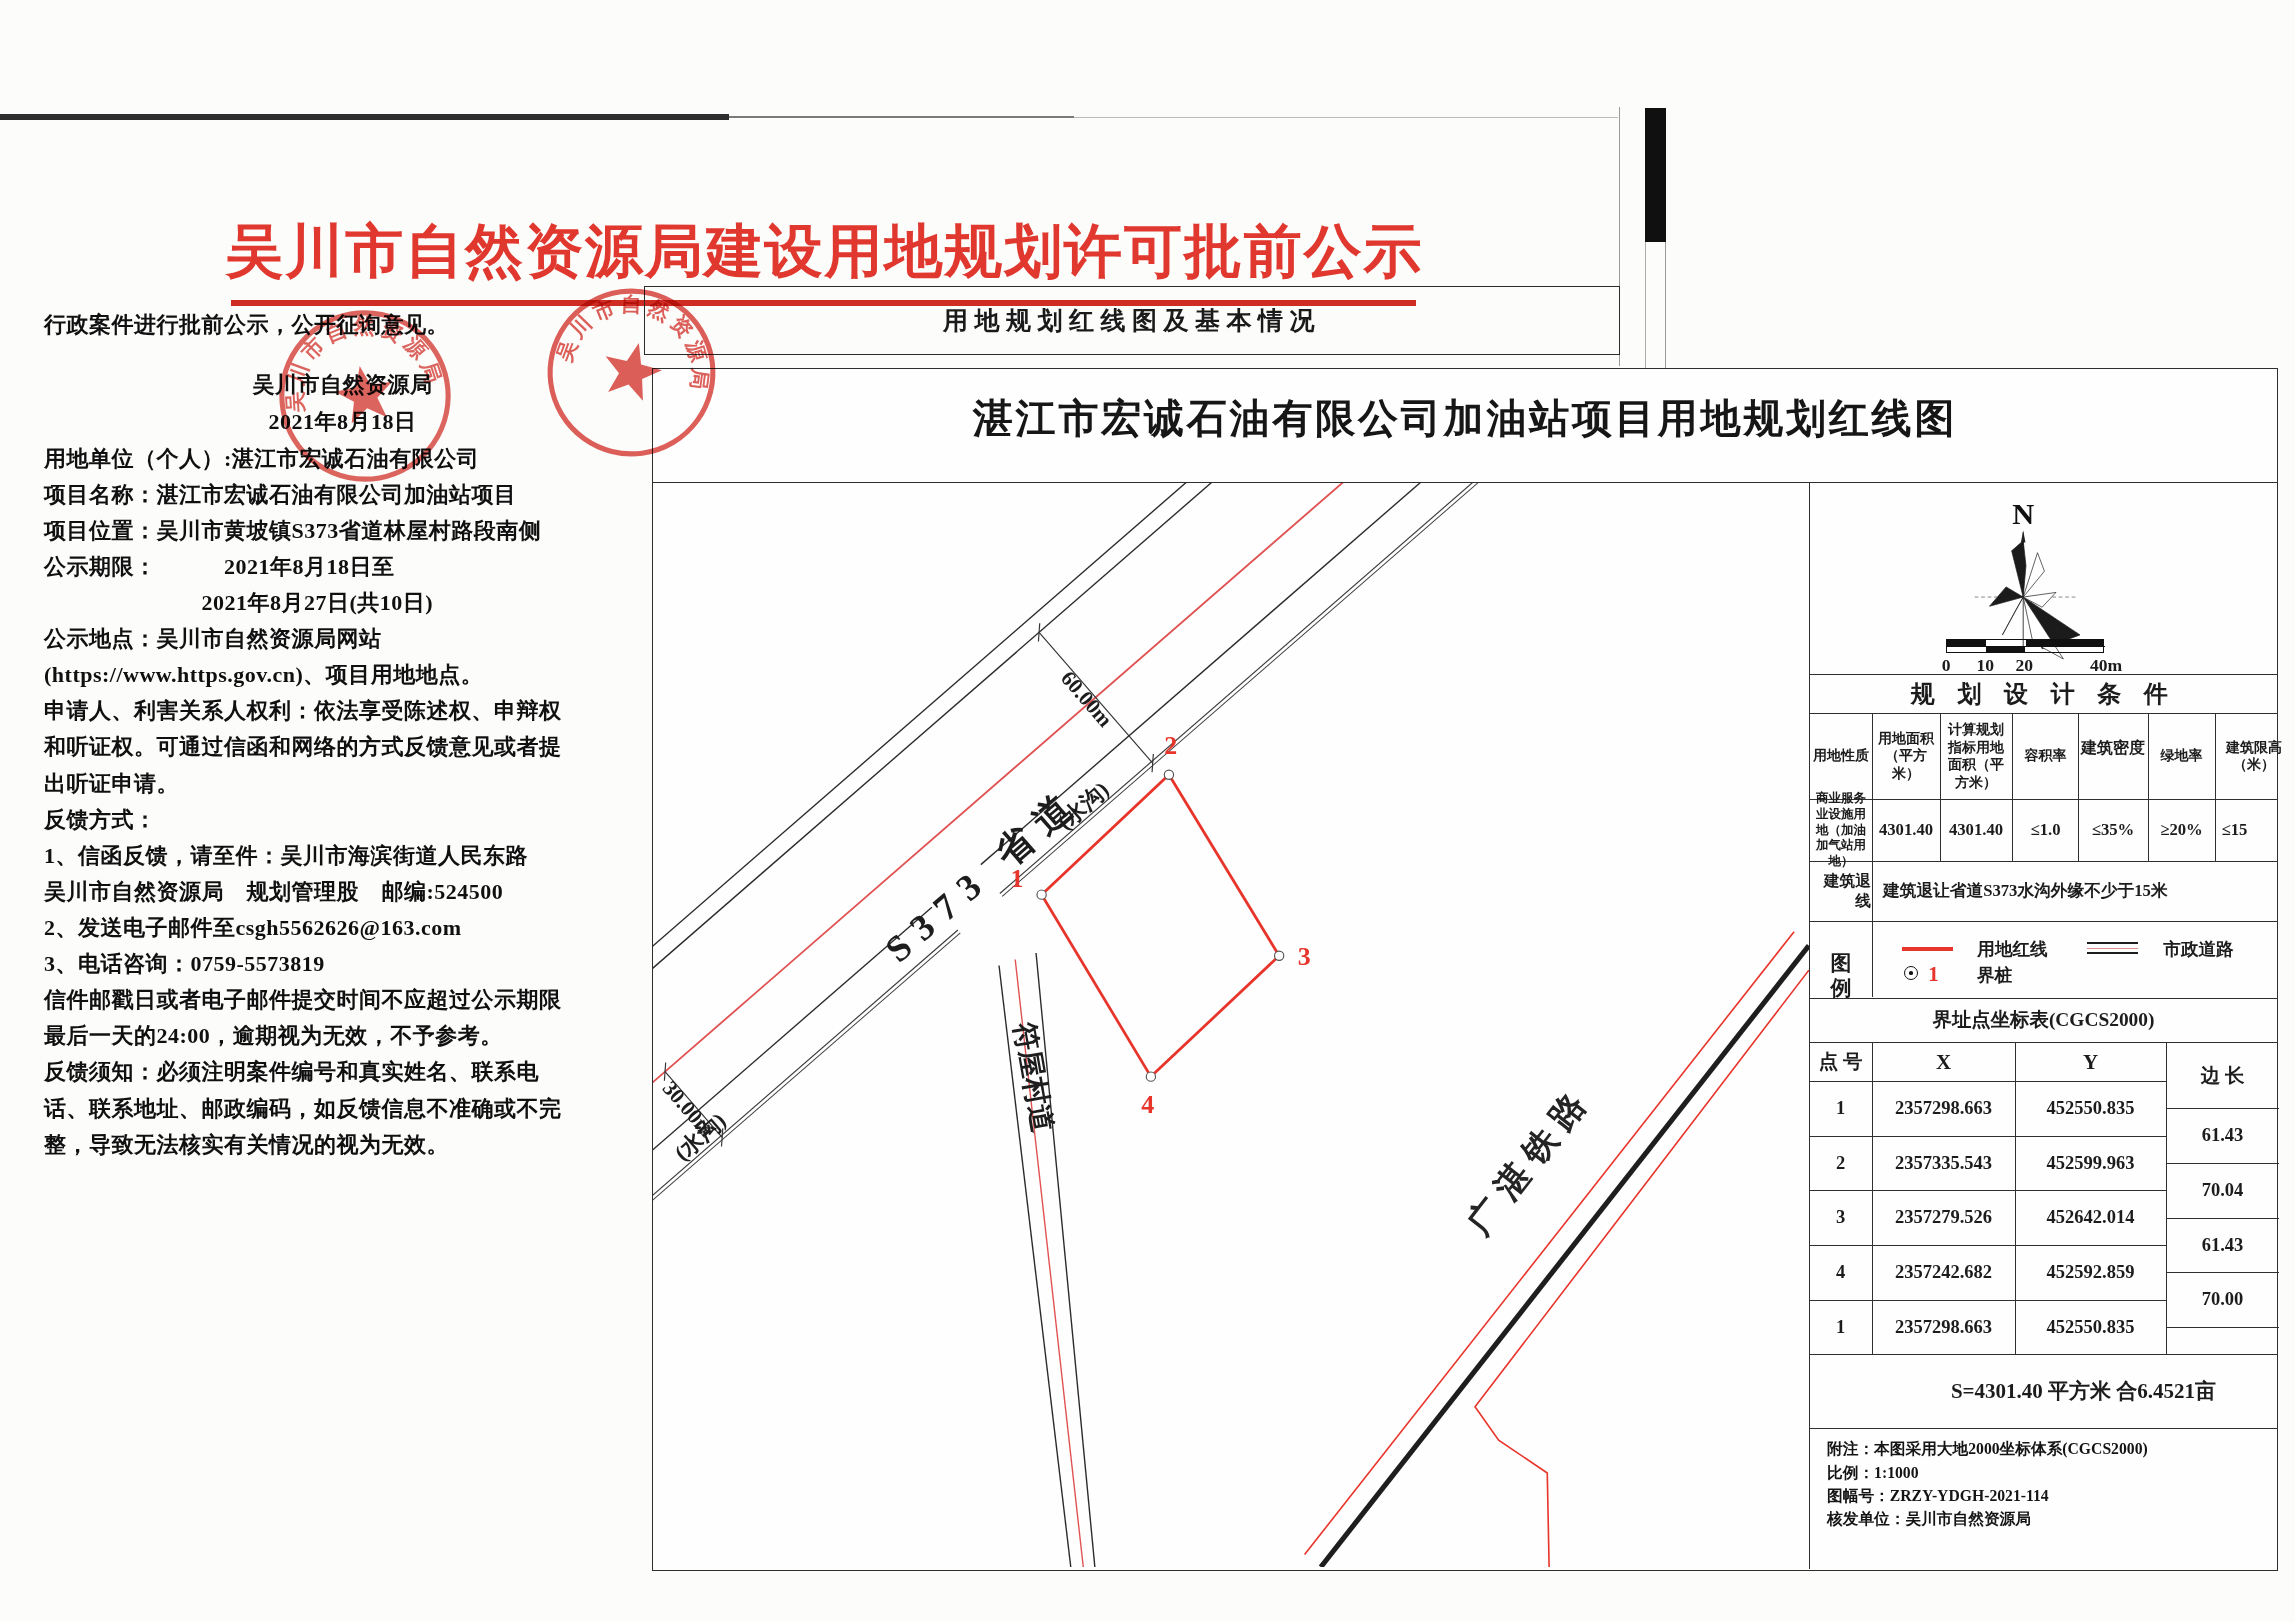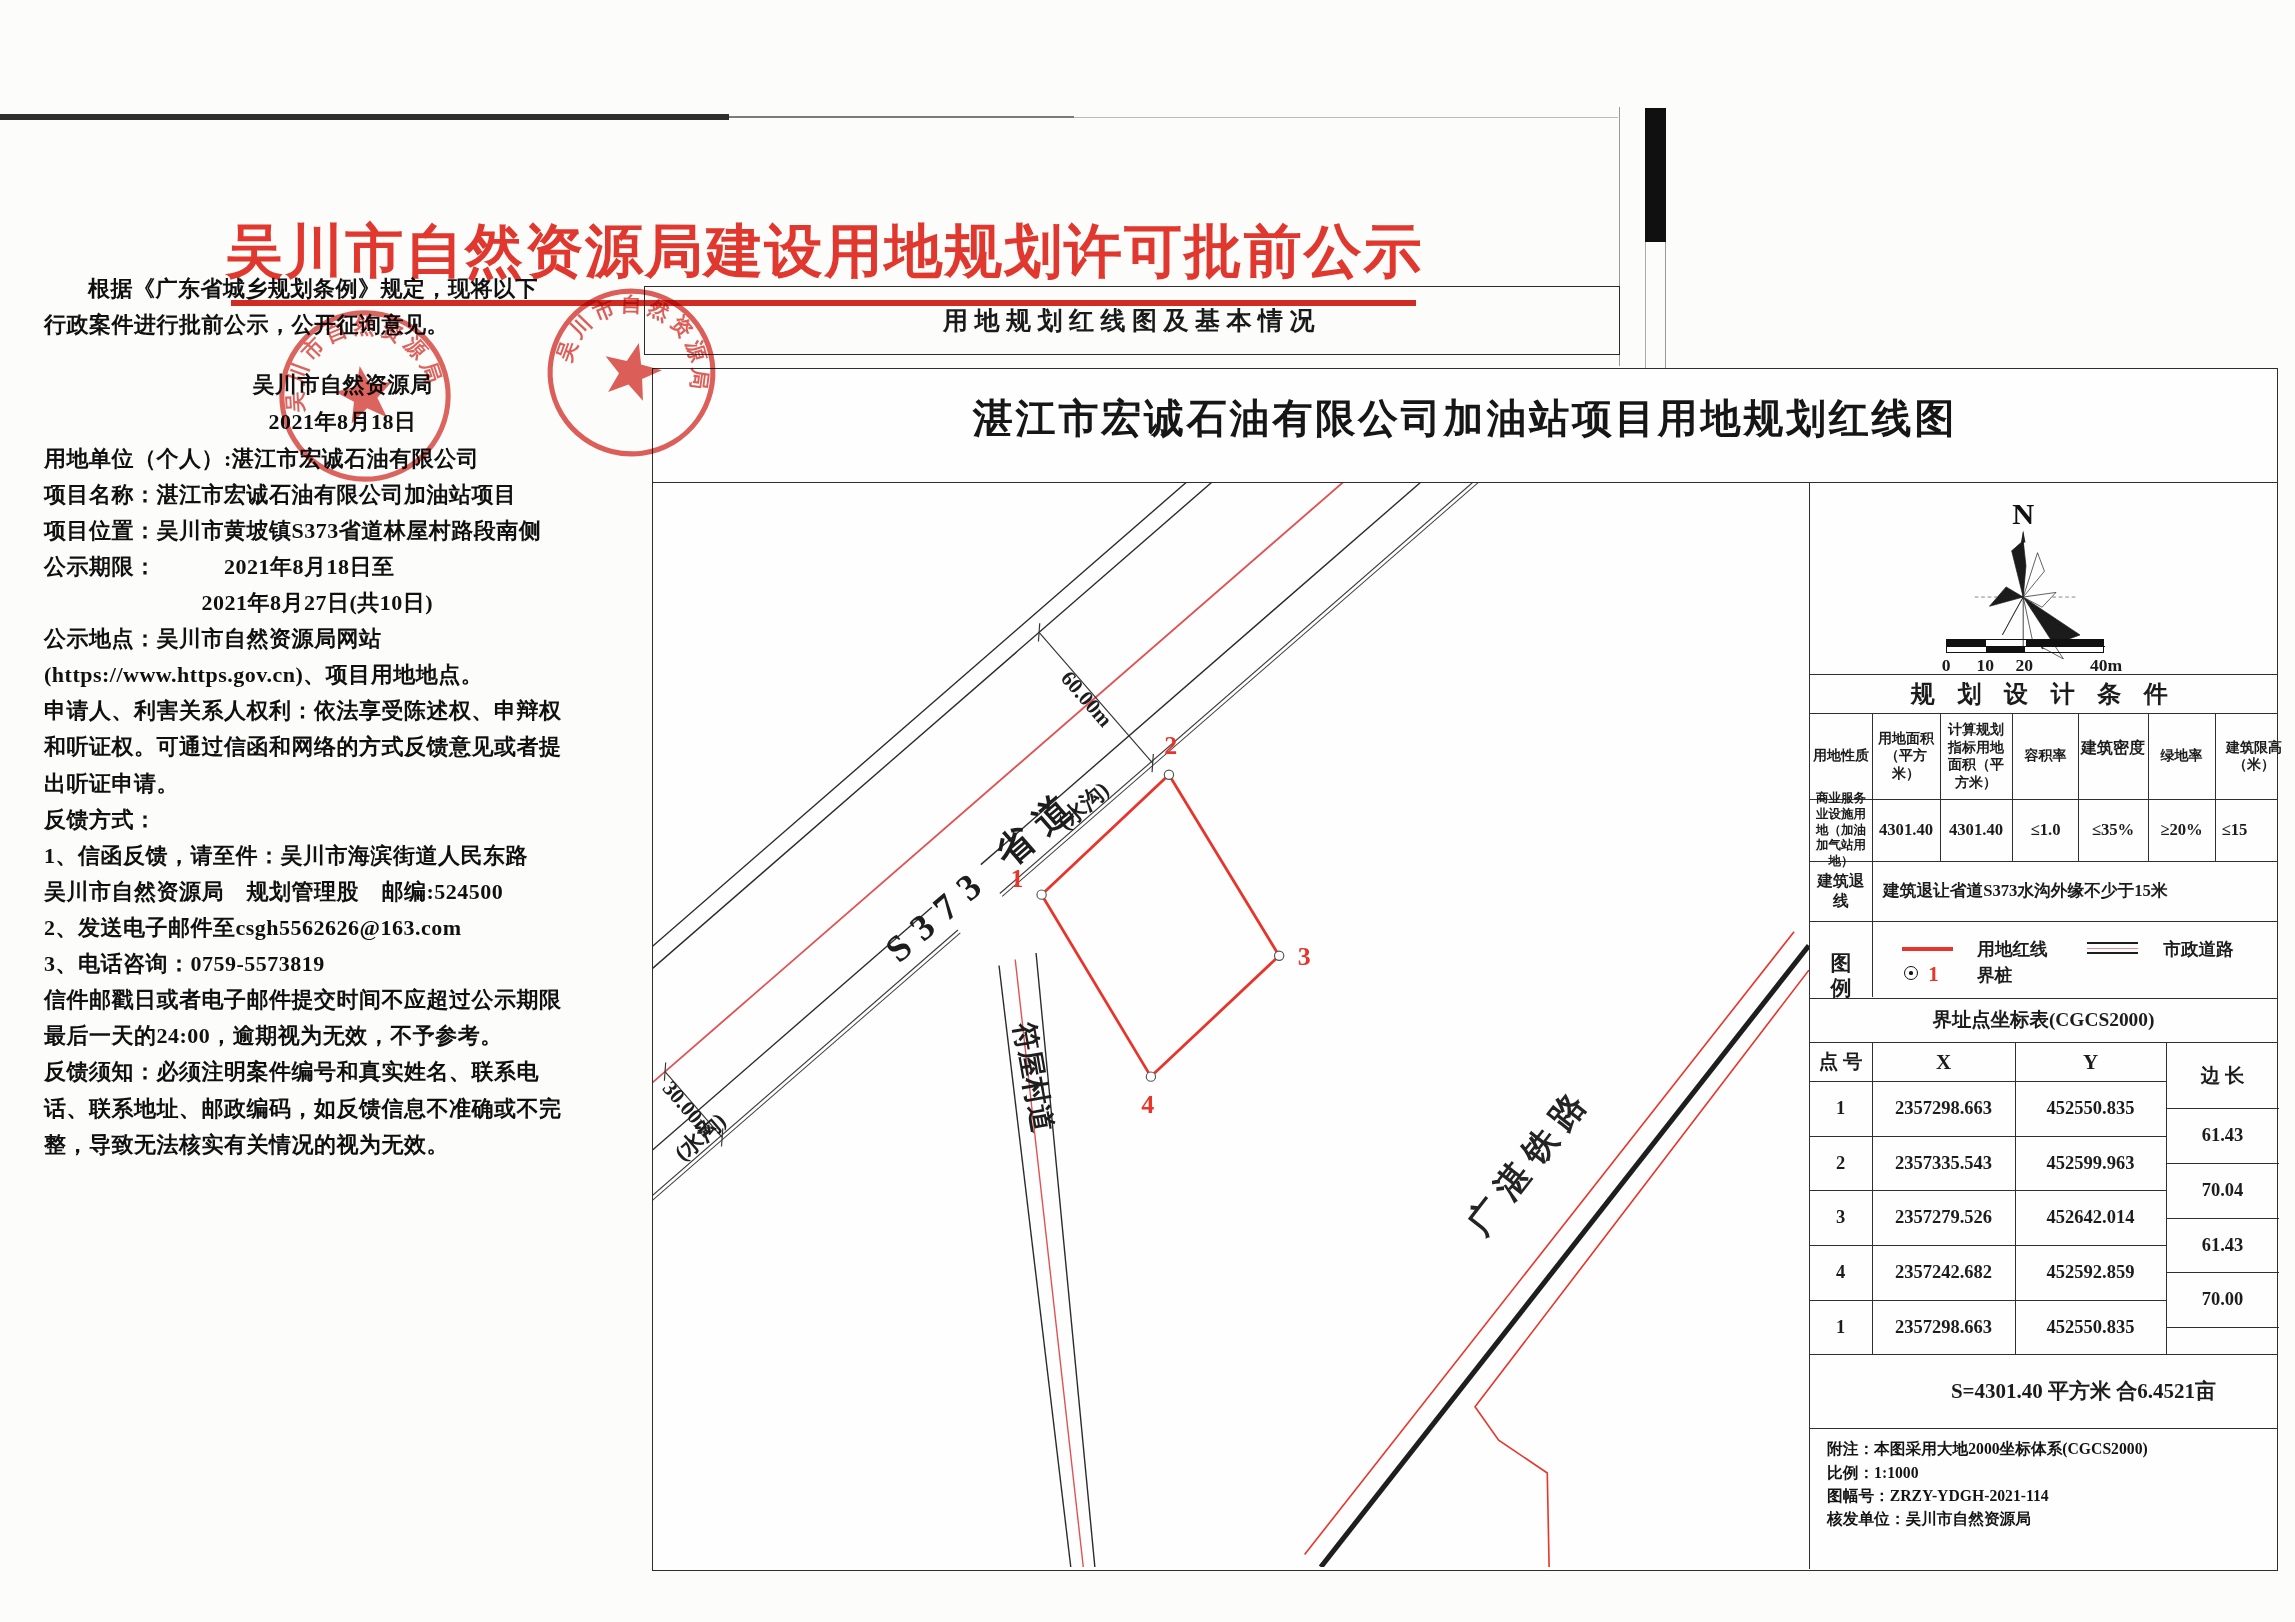--- a/index.html
+++ b/index.html
@@ -37,21 +37,20 @@
   <div class="abs" style="left:1074px;top:117px;width:544px;height:1.4px;background:#777;opacity:.5;"></div>
 
   <div class="abs" style="left:1619px;top:107px;width:0.9px;height:259px;background:#888;opacity:.85;"></div>
   <div class="abs" style="left:1645px;top:108px;width:21px;height:134px;background:#101010;"></div>
   <div class="abs" style="left:1645px;top:242px;width:1.4px;height:157px;background:#aaa;"></div>
   <div class="abs" style="left:1665px;top:242px;width:1.4px;height:157px;background:#999;"></div>
 
   <div id="page-title">吴川市自然资源局建设用地规划许可批前公示</div>
   <div id="title-underline"></div>
 
-  <div class="bl indent" style="top:274px">根据《广东省城乡规划条例》规定，现将以下</div>
   <div class="bl" style="top:310px">行政案件进行批前公示，公开征询意见。</div>
   <div class="bl center" style="top:370px">吴川市自然资源局</div>
   <div class="bl center" style="top:407px">2021年8月18日</div>
   <div class="bl" style="top:444px">用地单位（个人）:湛江市宏诚石油有限公司</div>
   <div class="bl" style="top:480px">项目名称：湛江市宏诚石油有限公司加油站项目</div>
   <div class="bl" style="top:516px">项目位置：吴川市黄坡镇S373省道林屋村路段南侧</div>
   <div class="bl" style="top:552px">公示期限：　　　2021年8月18日至</div>
   <div class="bl" style="top:588px">　　　　　　　2021年8月27日(共10日)</div>
   <div class="bl" style="top:624px">公示地点：吴川市自然资源局网站</div>
   <div class="bl" style="top:660px">(https://www.https.gov.cn)、项目用地地点。</div>
@@ -213,21 +212,21 @@
     <div class="cell" style="left:408px;top:233px;width:74px;height:82px;font-size:14px;">建筑限高（米）</div>
 
     <div class="cell" style="left:0.9px;top:319px;width:62px;height:59px;font-size:12.5px;">商业服务业设施用地（加油加气站用地）</div>
     <div class="cell" style="left:65px;top:319px;width:64px;height:59px;font-size:16.7px;">4301.40</div>
     <div class="cell" style="left:133px;top:319px;width:68px;height:59px;font-size:16.7px;">4301.40</div>
     <div class="cell" style="left:205px;top:319px;width:63px;height:59px;font-size:16.7px;">≤1.0</div>
     <div class="cell" style="left:271px;top:319px;width:66px;height:59px;font-size:16.7px;">≤35%</div>
     <div class="cell" style="left:341px;top:319px;width:63px;height:59px;font-size:16.7px;">≥20%</div>
     <div class="cell" style="left:396px;top:319px;width:59px;height:59px;font-size:16.7px;">≤15</div>
 
-    <div class="cell" style="left:1.9px;top:381px;width:60px;height:56px;font-size:15.7px;">建筑退线</div>
+    <div class="cell" style="left:1.9px;top:381px;width:60px;height:56px;font-size:15.7px;text-align:right;">建筑退线</div>
     <div class="cell" style="left:74px;top:381px;width:389px;height:56px;justify-content:flex-start;text-align:left;font-size:16.7px;">建筑退让省道S373水沟外缘不少于15米</div>
 
     <div class="cell" style="left:1.9px;top:441px;width:60px;height:73px;font-size:21px;writing-mode:vertical-rl;letter-spacing:23px;">图例</div>
     <div class="abs" style="left:93px;top:465px;width:51px;height:4.2px;background:#e8352b;"></div>
     <div class="cell" style="left:157px;top:454px;width:93px;height:28px;font-size:17.6px;">用地红线</div>
     <div class="abs" style="left:278px;top:460px;width:51px;height:14px;">
       <div class="abs" style="left:0;top:0;width:51px;height:2.3px;background:#1d1d1d;"></div>
       <div class="abs" style="left:0;top:5.6px;width:51px;height:1.4px;background:#e58a8a;"></div>
       <div class="abs" style="left:0;top:10.2px;width:51px;height:2.3px;background:#1d1d1d;"></div>
     </div>

